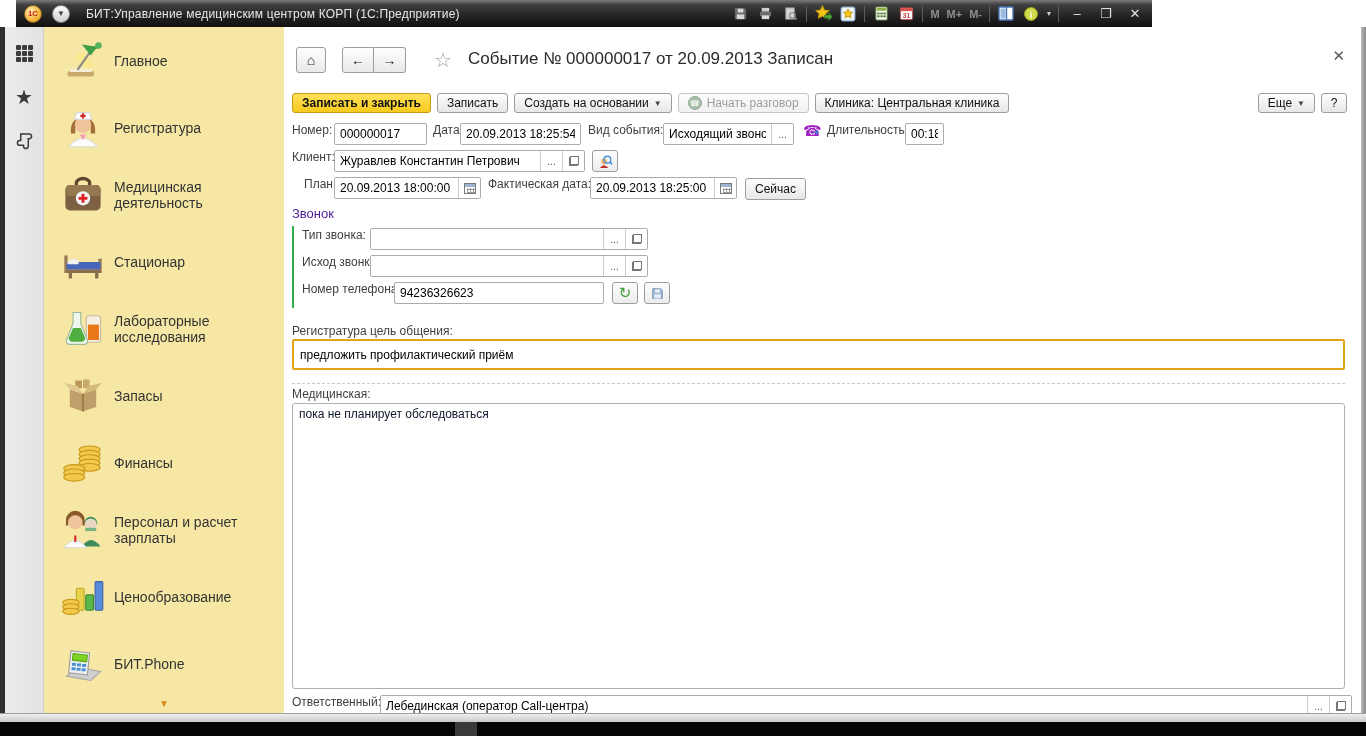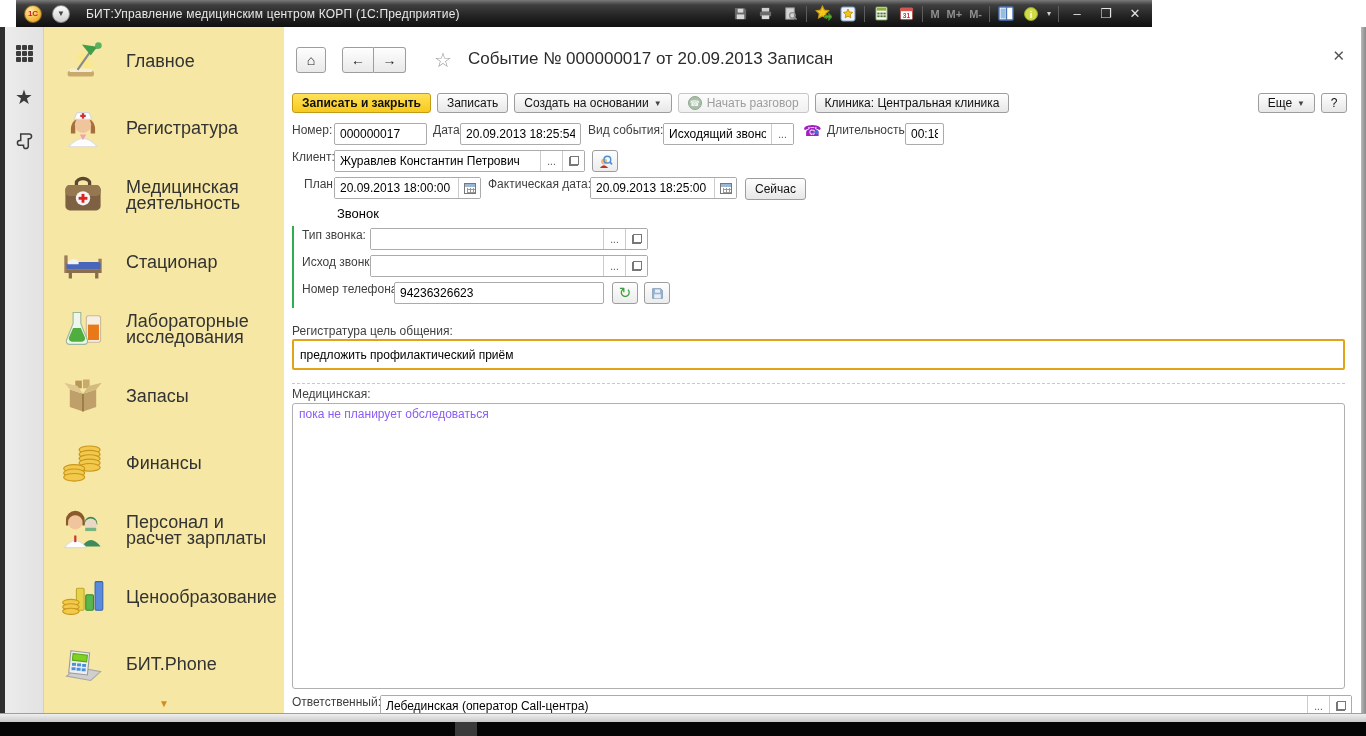--- a/index.html
+++ b/index.html
@@ -35,21 +35,21 @@
   .grid-icon { width:17px; height:17px; display:grid; grid-template-columns:repeat(3,5px);
                grid-template-rows:repeat(3,5px); gap:1px; }
   .grid-icon i { background:#3c3c3c; border-radius:1px; }
   .star-glyph { color:#3c3c3c; font-size:20px; line-height:18px; }
 
   
   #sidebar { position:absolute; left:44px; top:27px; width:240px; height:686px;
              background:#f6e8a4; overflow:hidden; }
   .sb-item { height:67px; display:flex; align-items:center; padding-left:16px; cursor:pointer; }
   .sb-icon { width:46px; height:46px; flex:0 0 46px; display:flex; align-items:center; justify-content:center; }
-  .sb-label { margin-left:20px; font-size:18px; color:#333; line-height:16px; width:150px; }
+  .sb-label { margin-left:8px; font-size:14px; color:#333; line-height:16px; width:150px; }
   .sb-more { position:absolute; bottom:4px; left:0; width:100%; text-align:center;
              color:#d88a1e; font-size:10px; }
 
   
   #right-border { position:absolute; left:1361px; top:27px; width:5px; height:686px;
                   background:linear-gradient(90deg,#b9b9b9,#888); }
   #bottom-border { position:absolute; left:0; top:713px; width:1366px; height:9px;
                    background:linear-gradient(#efefef,#c9c9c9); border-top:1px solid #9f9f9f; }
   #desktop { position:absolute; left:0; top:722px; width:1366px; height:14px; background:#050505; }
   #desktop .task-item { position:absolute; left:455px; top:0; width:22px; height:14px; background:#3a3a3a; }
@@ -92,29 +92,29 @@
             border-radius:3px; display:inline-flex; align-items:center; justify-content:center; }
   .open-ic { position:relative; width:10px; height:10px; }
   .open-ic::before { content:""; position:absolute; left:0; bottom:0; width:7px; height:7px; border:1px solid #777; background:#fff; }
   .open-ic::after  { content:""; position:absolute; right:0; top:0; width:7px; height:7px; border:1px solid #777; background:#fff; }
   .cal-ic { width:12px; height:11px; border:1px solid #777; background:
             linear-gradient(#9db6d6,#9db6d6) 0 0/12px 3px no-repeat, #fff; position:relative; }
   .cal-ic::after { content:""; position:absolute; left:2px; top:4px; width:8px; height:5px;
             background:repeating-linear-gradient(90deg,#999 0 1px,transparent 1px 3px),
                        repeating-linear-gradient(0deg,#999 0 1px,transparent 1px 3px); }
 
-  #section-call-title { position:absolute; left:8px; top:179px; color:#000000; font-size:13px;margin-left:45px; }
+  #section-call-title { position:absolute; left:8px; top:179px; color:#4c1d95; font-size:13px; }
   #section-call-bar { position:absolute; left:8px; top:199px; width:2px; height:82px; background:#2fae4e; }
 
   #goal-input { position:absolute; left:8px; top:312px; width:1053px; height:31px;
                 border:2px solid #e2a317; border-radius:2px; padding:0 6px; font-size:12px; font-family:inherit; }
   #dash-sep { position:absolute; left:8px; top:356px; width:1053px; border-top:1px dashed #c9c9c9; }
   #content-area { position:absolute; left:8px; top:376px; width:1053px; height:286px;
                   border:1px solid #b0b0b0; border-radius:3px; padding:3px 6px; font-size:12px;
-                  font-family:inherit; resize:none; color:#8b5cf6; }
+                  font-family:inherit; resize:none; color:#0f172a; }
 
   .glyph-green { color:#3f9e3f; font-size:15px; }
 </style>
 </head>
 <body>
 
 <div id="window">
 
   <div id="titlebar">
     <div class="logo-circle">

